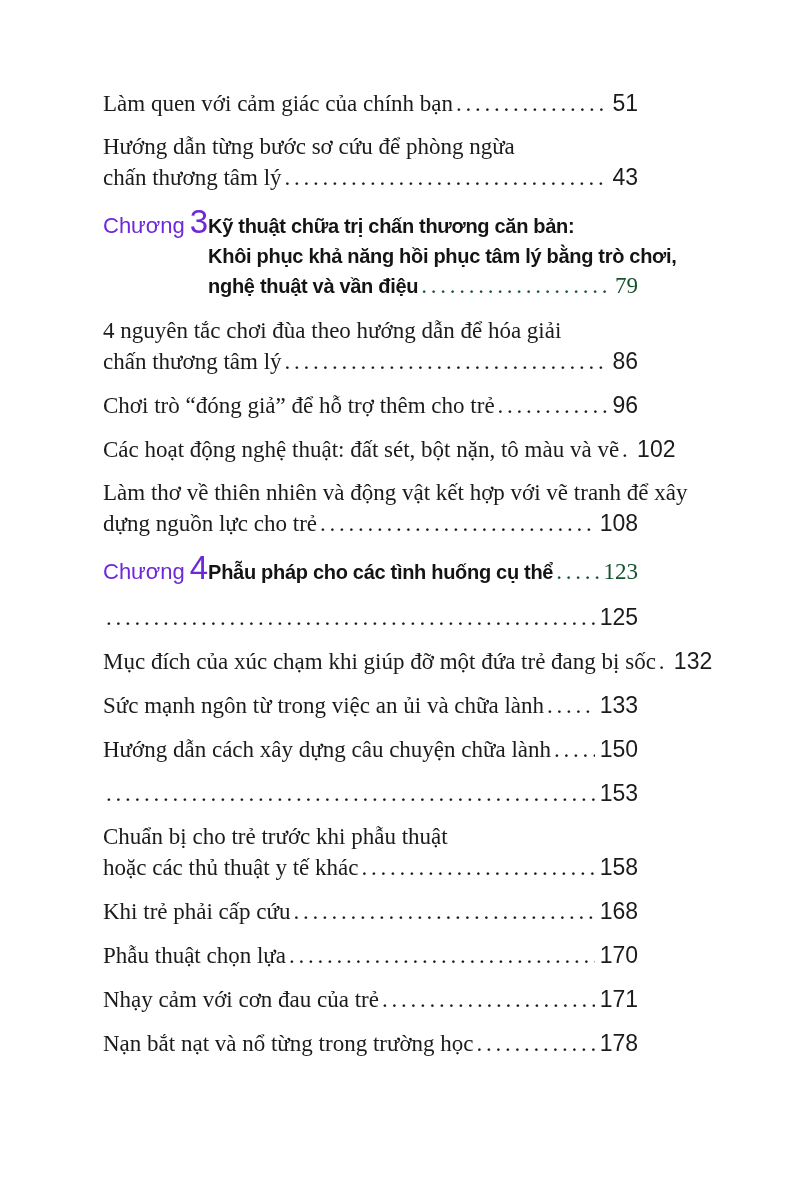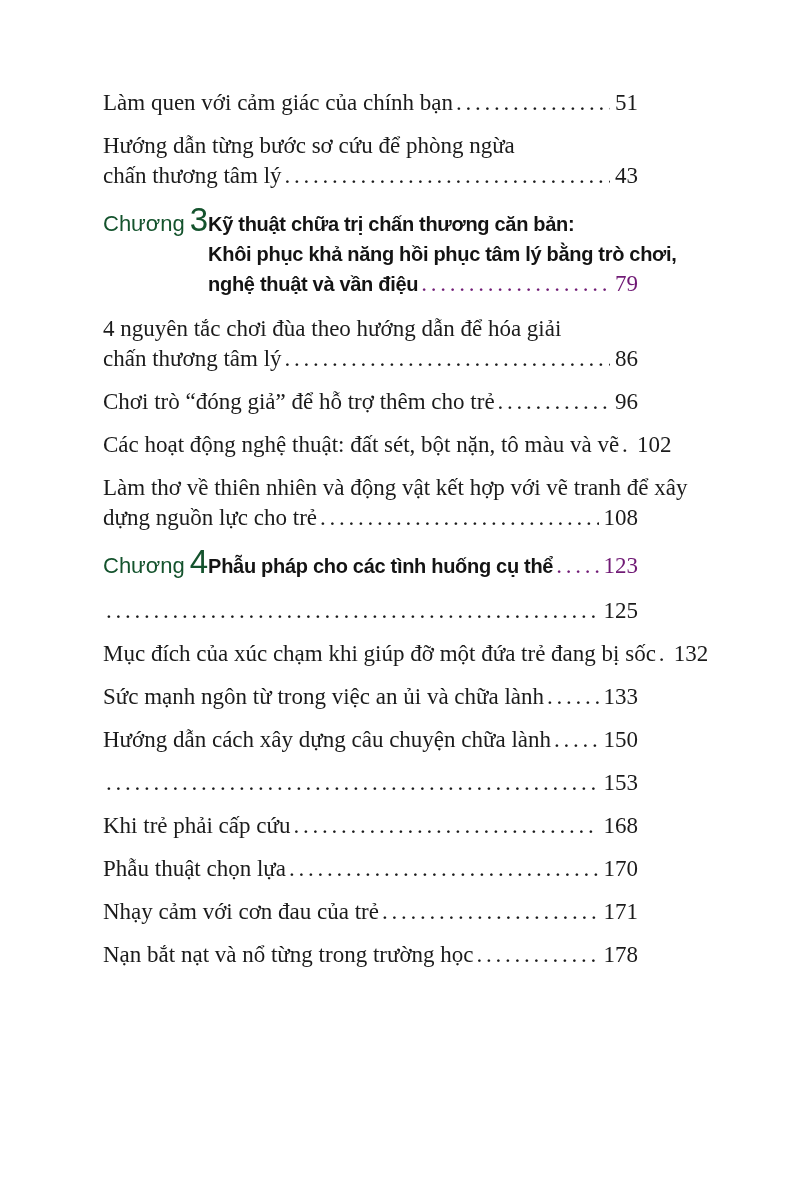--- a/index.html
+++ b/index.html
@@ -35,51 +35,51 @@
     font-family: "Liberation Serif", "DejaVu Serif", serif;
     font-weight: 400;
     font-size: 23px;
     letter-spacing: -1px;
   }
   .leader::after {
     content: ". . . . . . . . . . . . . . . . . . . . . . . . . . . . . . . . . . . . . . . . . . . . . . . . . . . . . . . . . . . . . . . . . . . . . . . . . . . . . . . . . . . . . . . . . . . .";
   }
   .pg {
     flex: 0 0 auto;
-    font-family: Liberation Serif, serif;
+    font-family: Liberation Sans, sans-serif;
     font-weight: 400;
     font-size: 23px;
     letter-spacing: 0;
   }
   .chapter { margin-top: 14px; margin-bottom: 15px; }
   .ch-row { display: flex; align-items: baseline; }
   .ch-label {
     flex: 0 0 97px;
     font-family: "Liberation Sans", "DejaVu Sans", sans-serif;
     font-weight: 400;
     font-size: 22px;
     line-height: 30px;
     white-space: nowrap;
-    color: #14532d;
+    color: #6d28d9;
   }
   .ch-num { font-size: 33px; margin-left: 5px; }
   .ch-titles { flex: 1 1 auto; min-width: 0; }
   .tline.bold {
     font-family: "Liberation Sans", "DejaVu Sans", sans-serif;
     font-weight: 700;
     font-size: 20px;
     letter-spacing: -0.3px;
     line-height: 30px;
     color: #141414;
   }
   .tline.bold .leader,
   .tline.bold .pg {
     font-family: "Liberation Serif", "DejaVu Serif", serif;
     font-weight: 400;
-    color: #701a75;
+    color: #14532d;
   }
 </style>
 </head>
 <body>
 
 <div class="page">
   <div class="toc">
       <div class="entry">
         <div class="tline last">
           <span class="txt">Làm quen với cảm giác của chính bạn</span>
@@ -188,20 +188,30 @@
           <span class="pg">150</span>
         </div>
       </div>
       <div class="entry">
         <div class="tline last">
           <span class="leader"></span>
           <span class="pg">153</span>
         </div>
       </div>
       <div class="entry">
+        <div class="tline">
+          <span class="txt">Chuẩn bị cho trẻ trước khi phẫu thuật</span>
+        </div>
+        <div class="tline last">
+          <span class="txt">hoặc các thủ thuật y tế khác</span>
+          <span class="leader"></span>
+          <span class="pg">158</span>
+        </div>
+      </div>
+      <div class="entry">
         <div class="tline last">
           <span class="txt">Khi trẻ phải cấp cứu</span>
           <span class="leader"></span>
           <span class="pg">168</span>
         </div>
       </div>
       <div class="entry">
         <div class="tline last">
           <span class="txt">Phẫu thuật chọn lựa</span>
           <span class="leader"></span>

